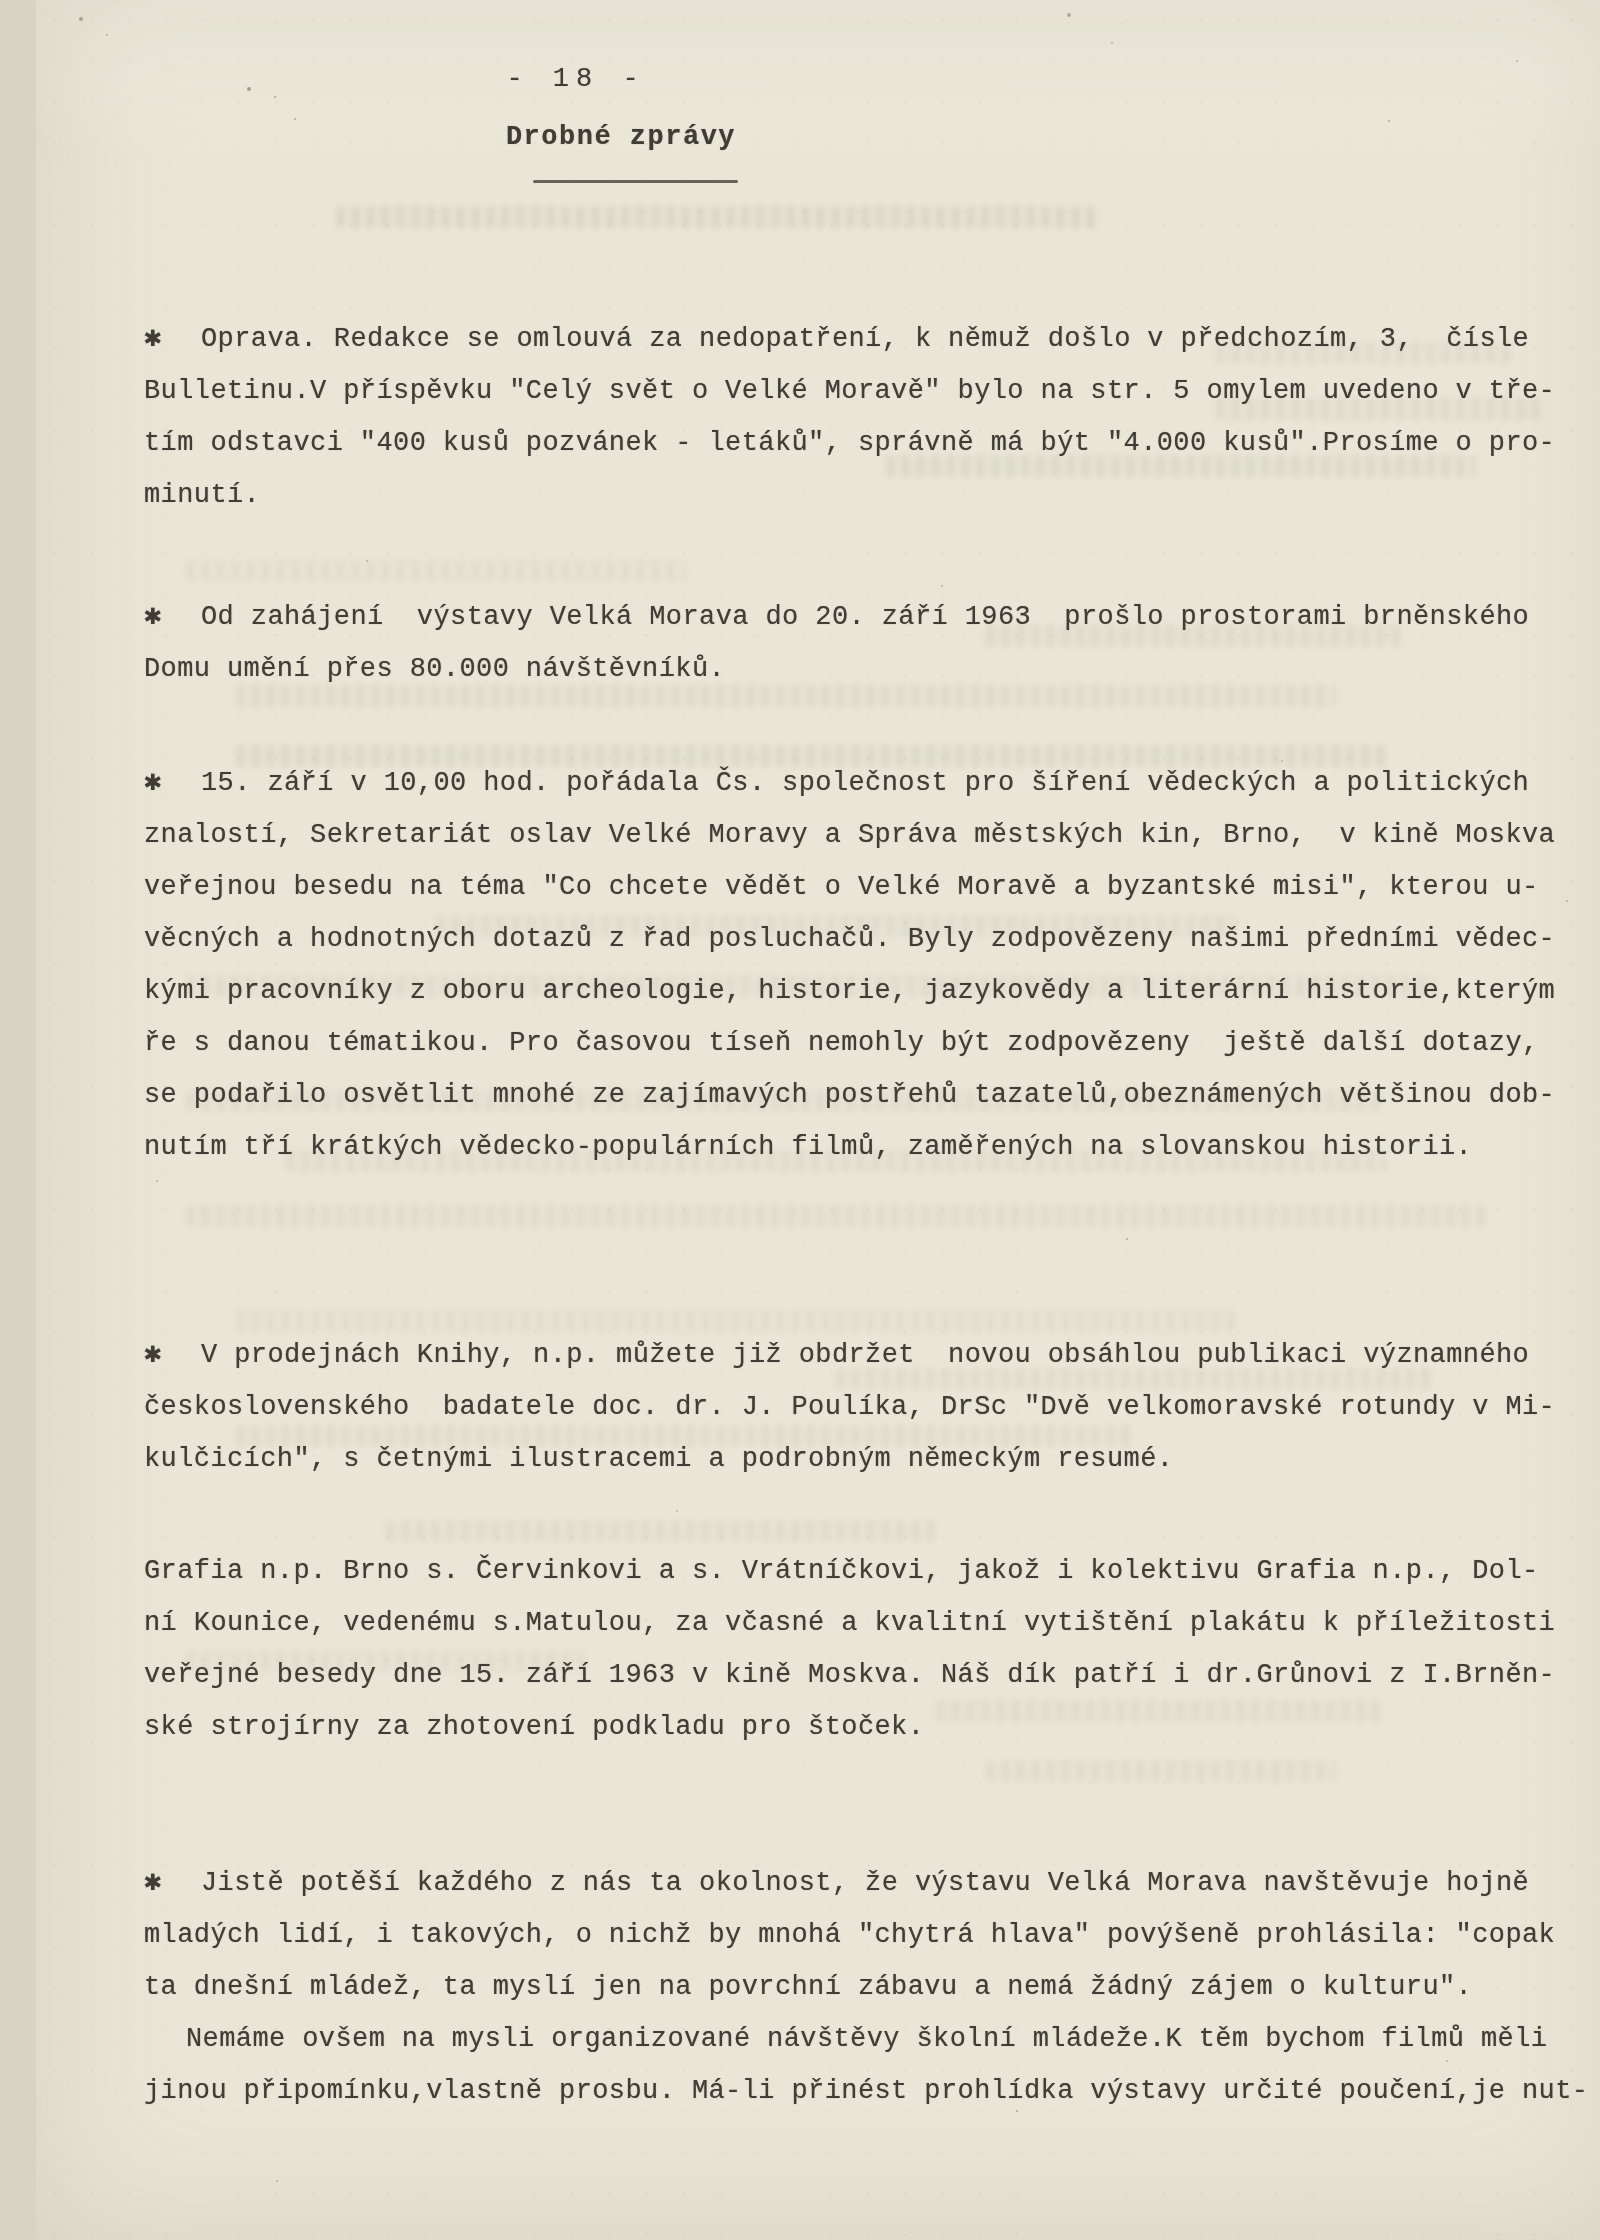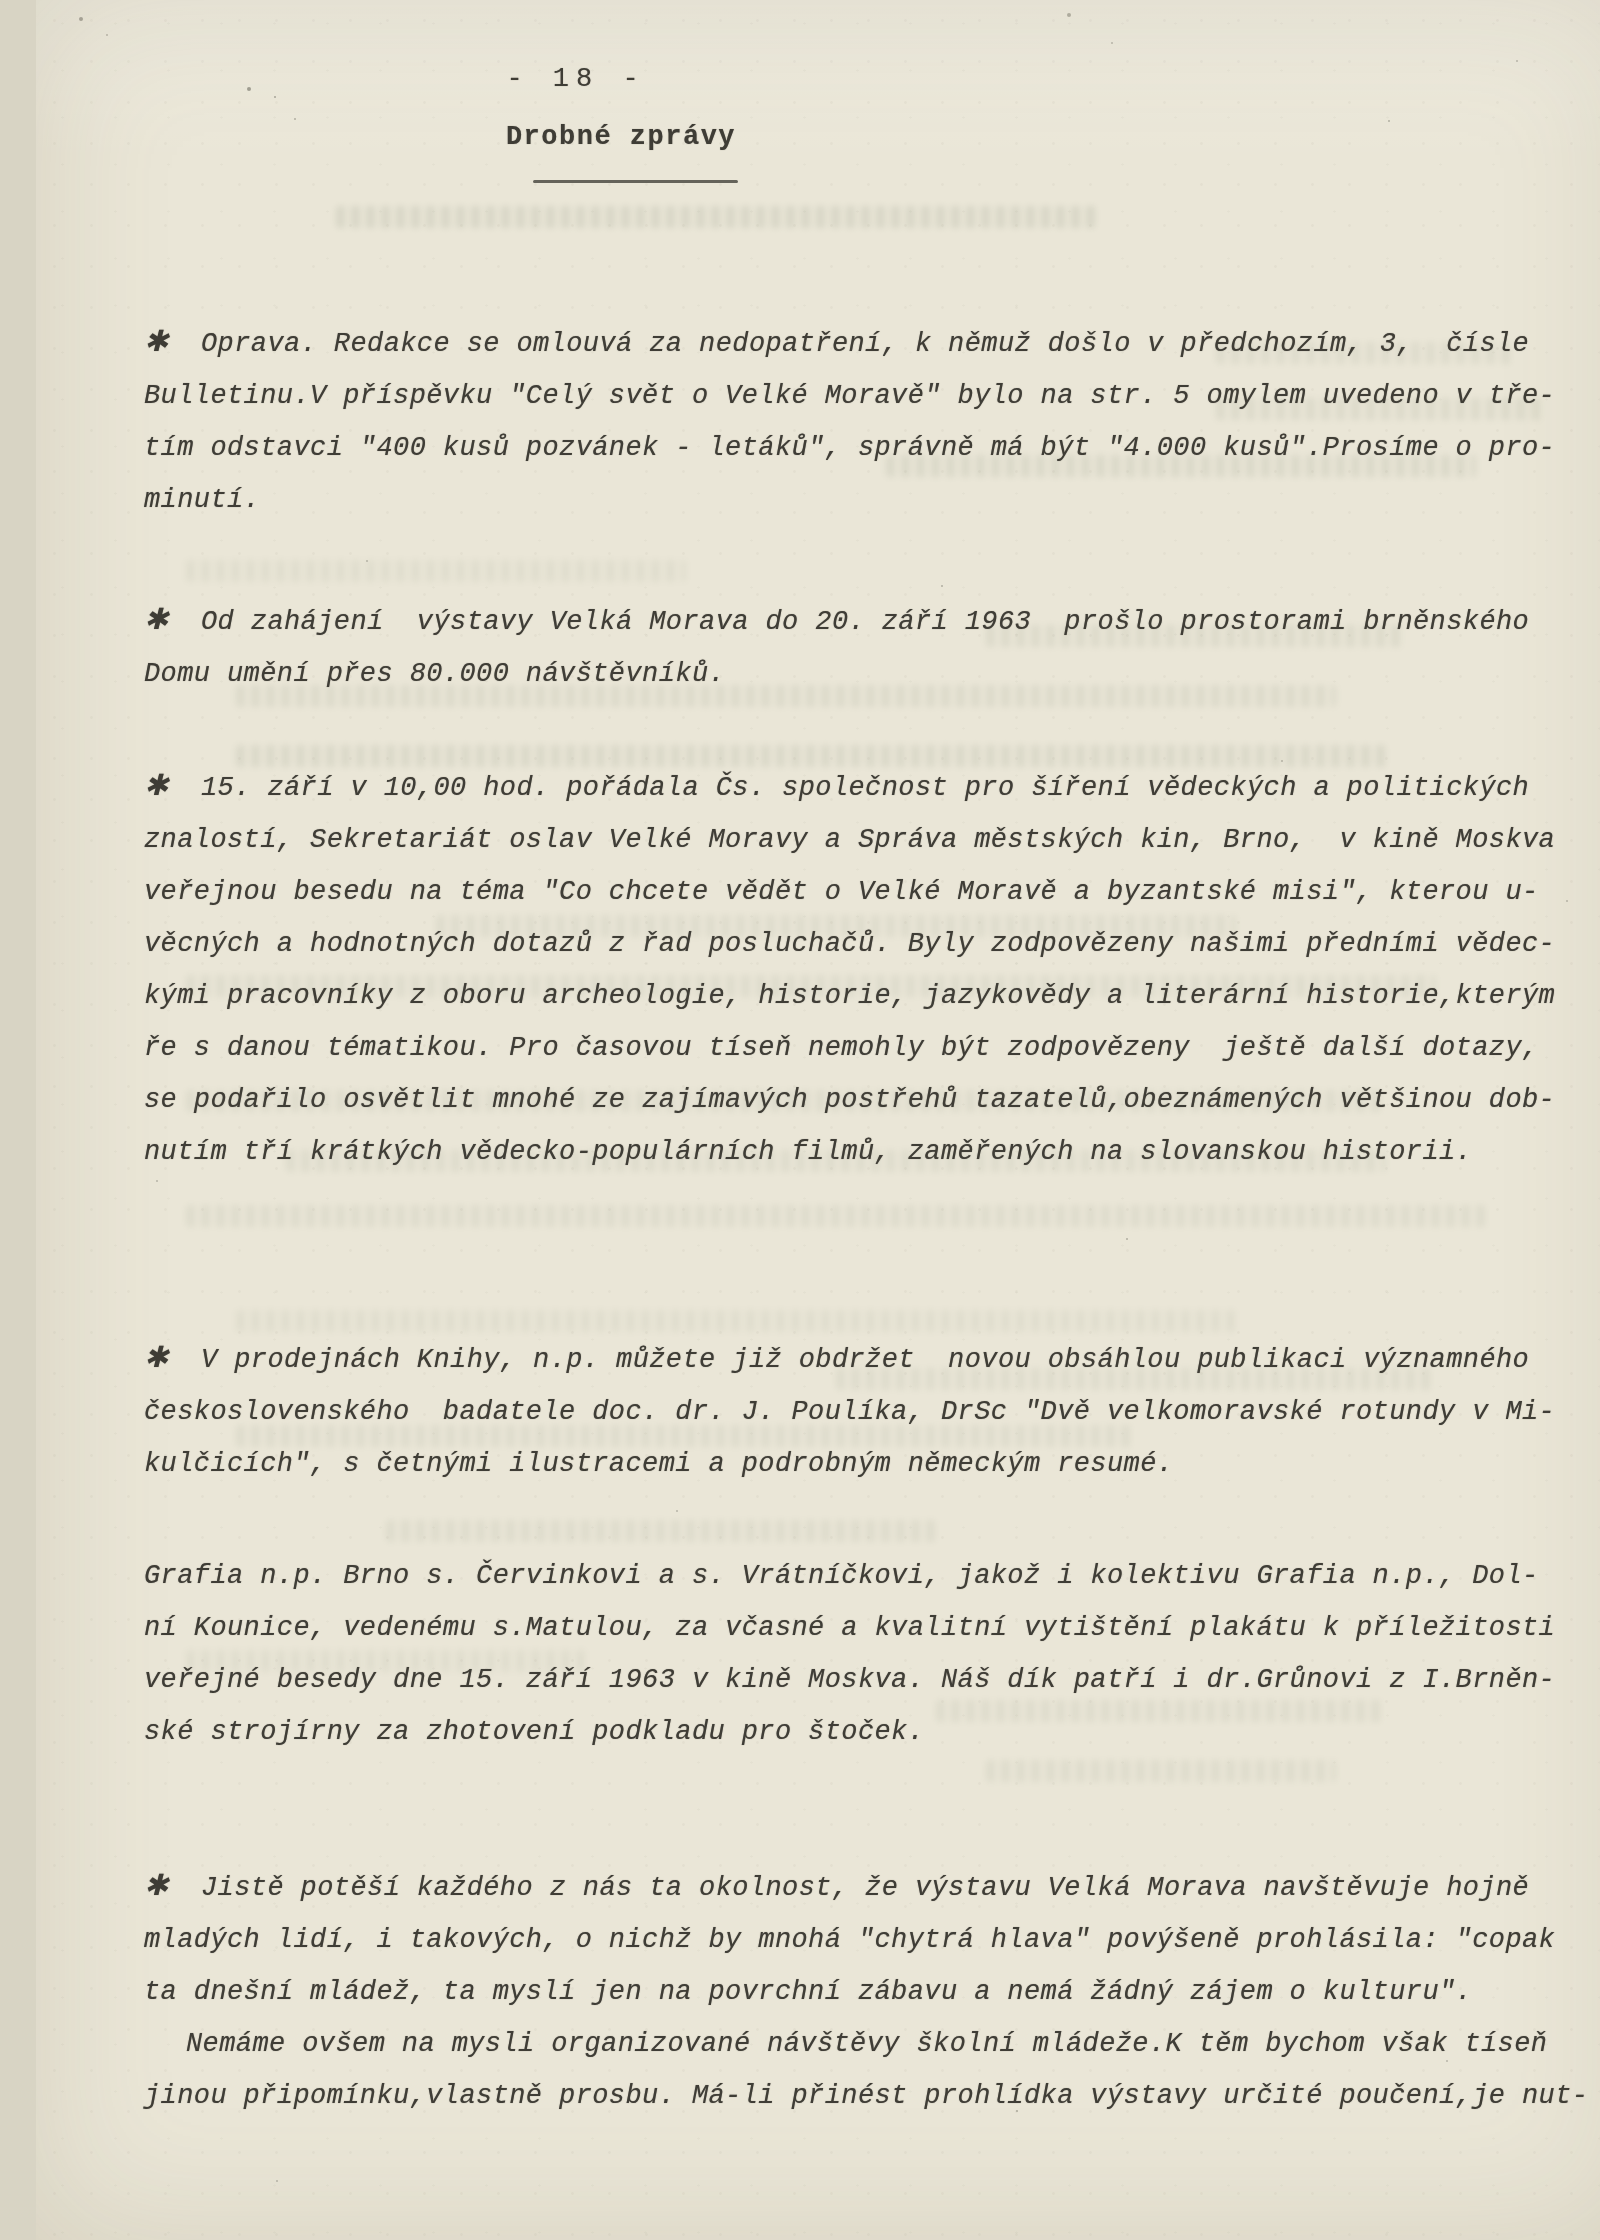--- a/index.html
+++ b/index.html
@@ -31,24 +31,23 @@
     text-align:center;font-size:27px;letter-spacing:1.5px;
     text-shadow:0 0 1px rgba(63,61,54,.5);
     font-weight:bold;
   }
   .title-underline{
     position:absolute;top:180px;left:497px;width:205px;height:3px;
     background:#45433b;opacity:.8;border-radius:2px;filter:blur(.4px);
   }
   .para{position:absolute;left:108px;width:1420px;}
   .line{
-    white-space:pre;font-size:27px;line-height:52px;height:52px;
+    white-space:pre;font-size:27px;line-height:42px;height:52px;
     letter-spacing:.4px;
     text-shadow:0 0 1px rgba(63,61,54,.55);
-    font-style:italic;
   }
   .marker{display:inline-block;width:57px;font-size:29px;}
   .indent{padding-left:42px;}
   .smudge{
     position:absolute;height:22px;border-radius:4px;
     filter:blur(3px);
     background:repeating-linear-gradient(90deg,
       rgba(104,118,96,.30) 0 9px, rgba(104,118,96,0) 9px 15px);
     pointer-events:none;
   }
@@ -148,17 +147,17 @@
     <div class="line">ské strojírny za zhotovení podkladu pro štoček.</div>
   </div>
 
   <div class="para" style="top:1862px">
     <div class="line"><span class="marker">✱</span><span>Jistě potěší každého z nás ta okolnost, že výstavu Velká Morava navštěvuje hojně</span></div>
     <div class="line">mladých lidí, i takových, o nichž by mnohá "chytrá hlava" povýšeně prohlásila: "copak</div>
     <div class="line">ta dnešní mládež, ta myslí jen na povrchní zábavu a nemá žádný zájem o kulturu".</div>
   </div>
 
   <div class="para" style="top:2018px">
-    <div class="line indent">Nemáme ovšem na mysli organizované návštěvy školní mládeže.K těm bychom však tíseň</div>
+    <div class="line indent">Nemáme ovšem na mysli organizované návštěvy školní mládeže.K těm bychom filmů měli</div>
     <div class="line">jinou připomínku,vlastně prosbu. Má-li přinést prohlídka výstavy určité poučení,je nut-</div>
   </div>
 
 </div>
 
 </body></html>

